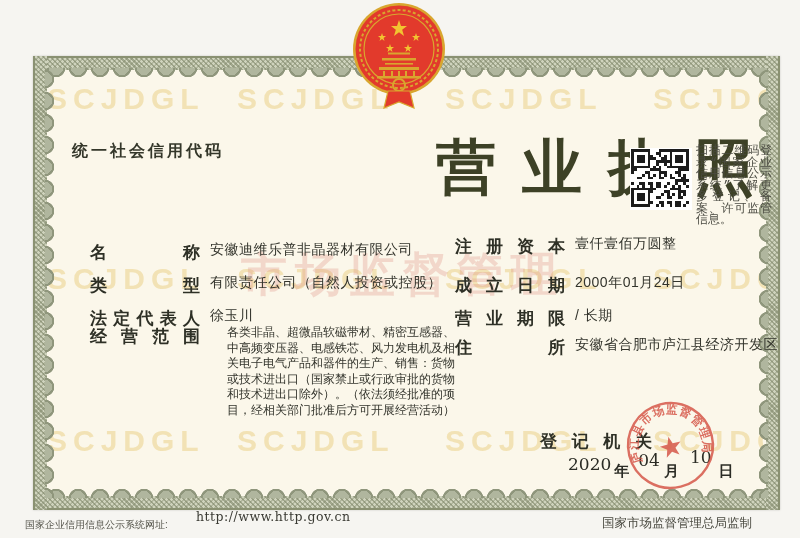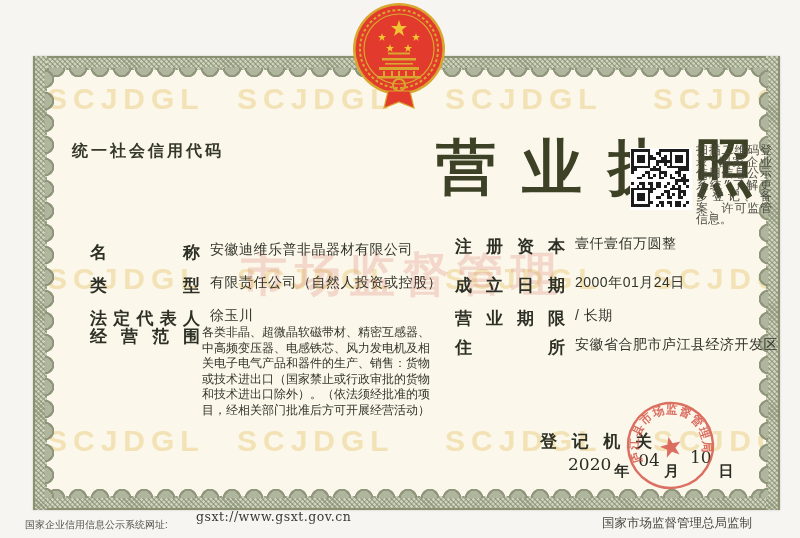--- a/index.html
+++ b/index.html
@@ -59,21 +59,21 @@
       font-size:12px;line-height:11.5px;color:#4c4c43;text-align:justify;font-family:Liberation Mono, monospace;}
 
   
   .row{position:absolute;z-index:3;}
   .lab{display:inline-block;vertical-align:top;width:110px;
       font-size:17px;font-weight:bold;color:#2e3026;
       text-align:justify;text-align-last:justify;}
   .val{display:inline-block;vertical-align:top;margin-left:10px;
       font-size:14px;color:#33342c;letter-spacing:.5px;}
   .val.scope{width:228px;font-size:12px;line-height:15.5px;letter-spacing:0;
-      text-align:justify;margin-left:2px;}
+      text-align:justify;margin-left:27px;}
   
   .reg-label{position:absolute;left:507px;top:374px;z-index:5;width:112px;
       font-size:17px;font-weight:bold;color:#2e3026;text-align:justify;text-align-last:justify;}
   .dateline{position:absolute;left:535px;top:398px;z-index:5;white-space:nowrap;}
   .dateline .num{font-family:"DejaVu Serif",serif;font-size:17px;color:#2b2c25;position:relative;}
   .dateline .unit{font-size:15px;font-weight:600;color:#2b2c25;position:relative;top:6px;}
   .d-year{top:0;}
   .d-month{top:-4px;margin-left:9px;}
   .d-day{top:-7px;margin-left:11px;}
   .u-y{margin-left:3px;}
@@ -416,14 +416,14 @@
   <rect x="53" y="69" width="2" height="5" fill="#d9a62e"></rect>
   <rect x="61" y="69" width="2" height="5" fill="#d9a62e"></rect>
   <rect x="25" y="74" width="44" height="2.5" fill="#d9a62e"></rect>
 
   <circle cx="47" cy="83" r="6" fill="none" stroke="#d9a62e" stroke-width="2"></circle>
 
   <path d="M36,89 L58,89 L62,106 L47,100 L32,106 Z" fill="#e23a2c" stroke="#d9a62e" stroke-width="1.2"></path>
 </svg>
 
 <div class="foot-left">国家企业信用信息公示系统网址:</div>
-<div class="foot-url">gsxt://www.gsxt.gov.cn</div>
+<div class="foot-url">http://www.http.gov.cn</div>
 <div class="foot-right">国家市场监督管理总局监制</div>
 
 </body></html>

